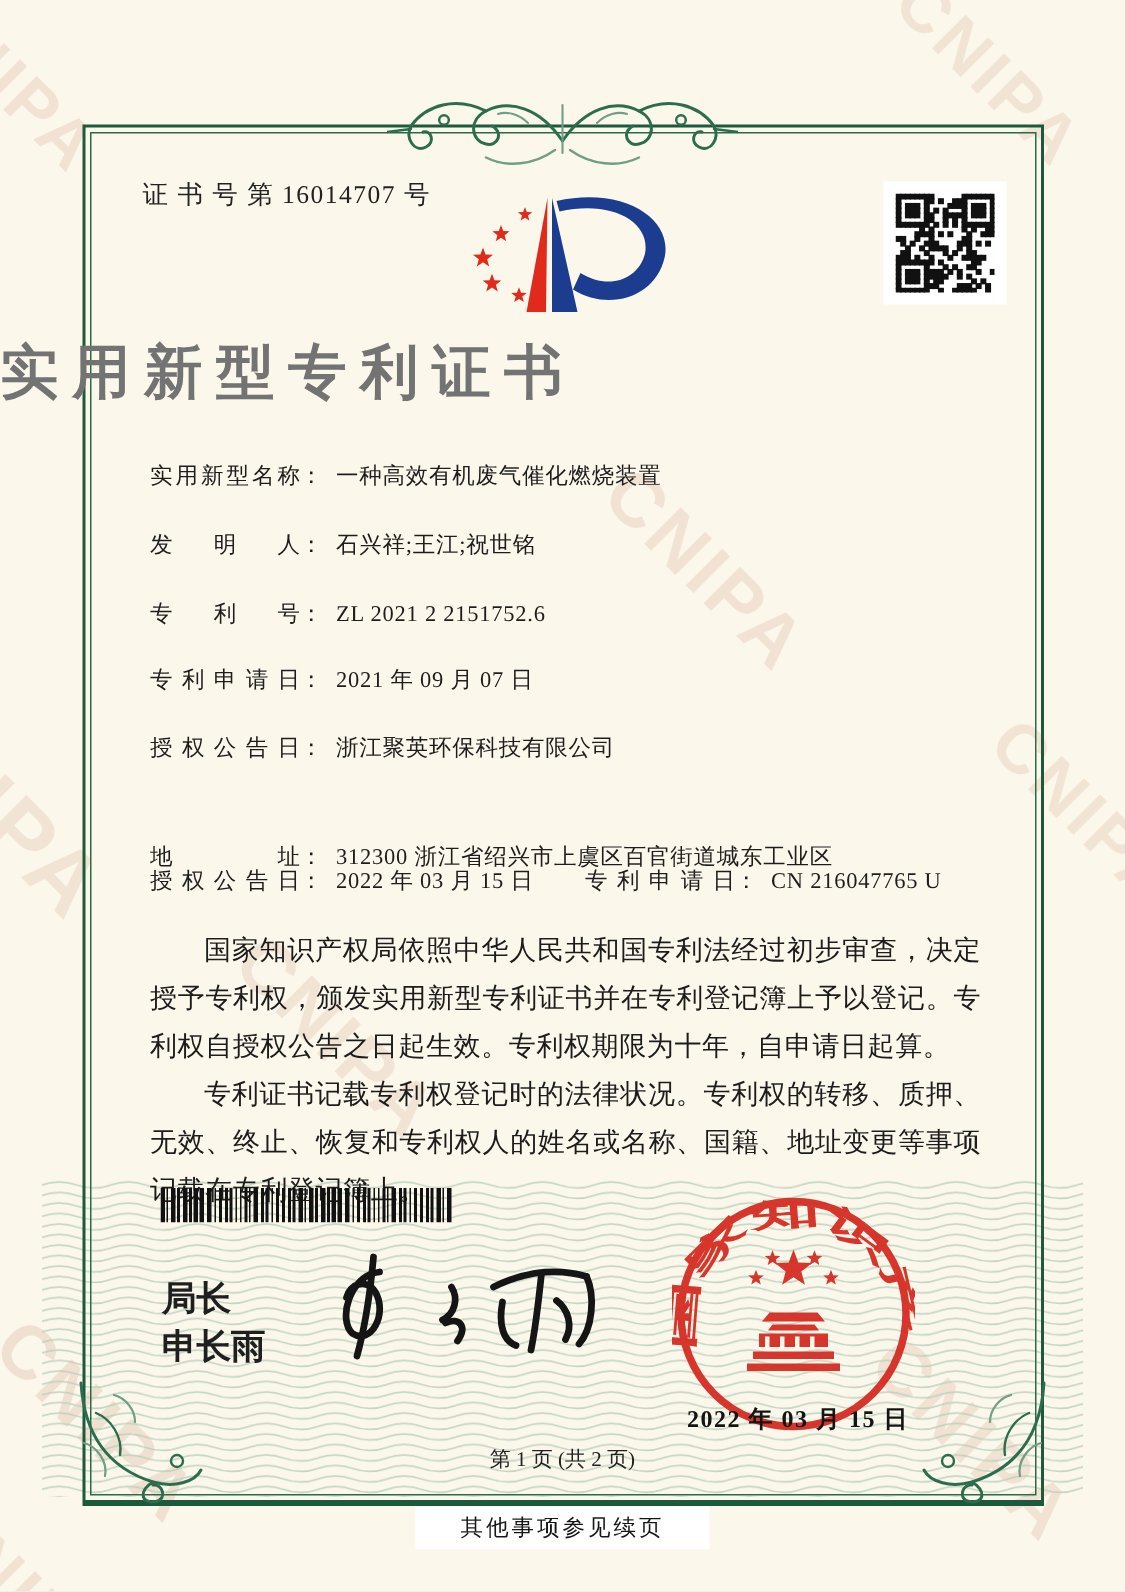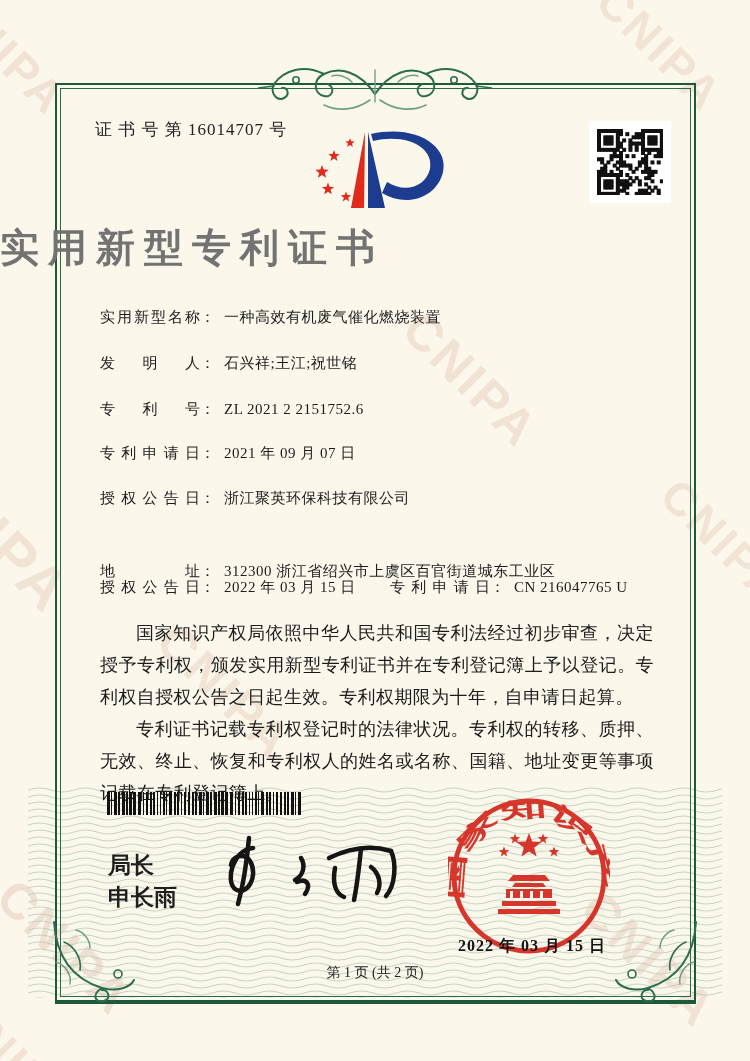--- a/index.html
+++ b/index.html
@@ -466,14 +466,15 @@
       <rect x="50" y="114" width="62" height="5"></rect>
       <rect x="62" y="96" width="3" height="8" fill="#fbf7eb"></rect>
       <rect x="72" y="96" width="3" height="8" fill="#fbf7eb"></rect>
       <rect x="82" y="96" width="3" height="8" fill="#fbf7eb"></rect>
       <rect x="92" y="96" width="3" height="8" fill="#fbf7eb"></rect>
     </g>
   </svg>
   <div id="seal-date">2022 年 03 月 15 日</div>
 
   <div id="page-footer">第 1 页 (共 2 页)</div>
+  <div id="cont-box">其他事项参见续页</div>
 
 </div>
 
 </body></html>

